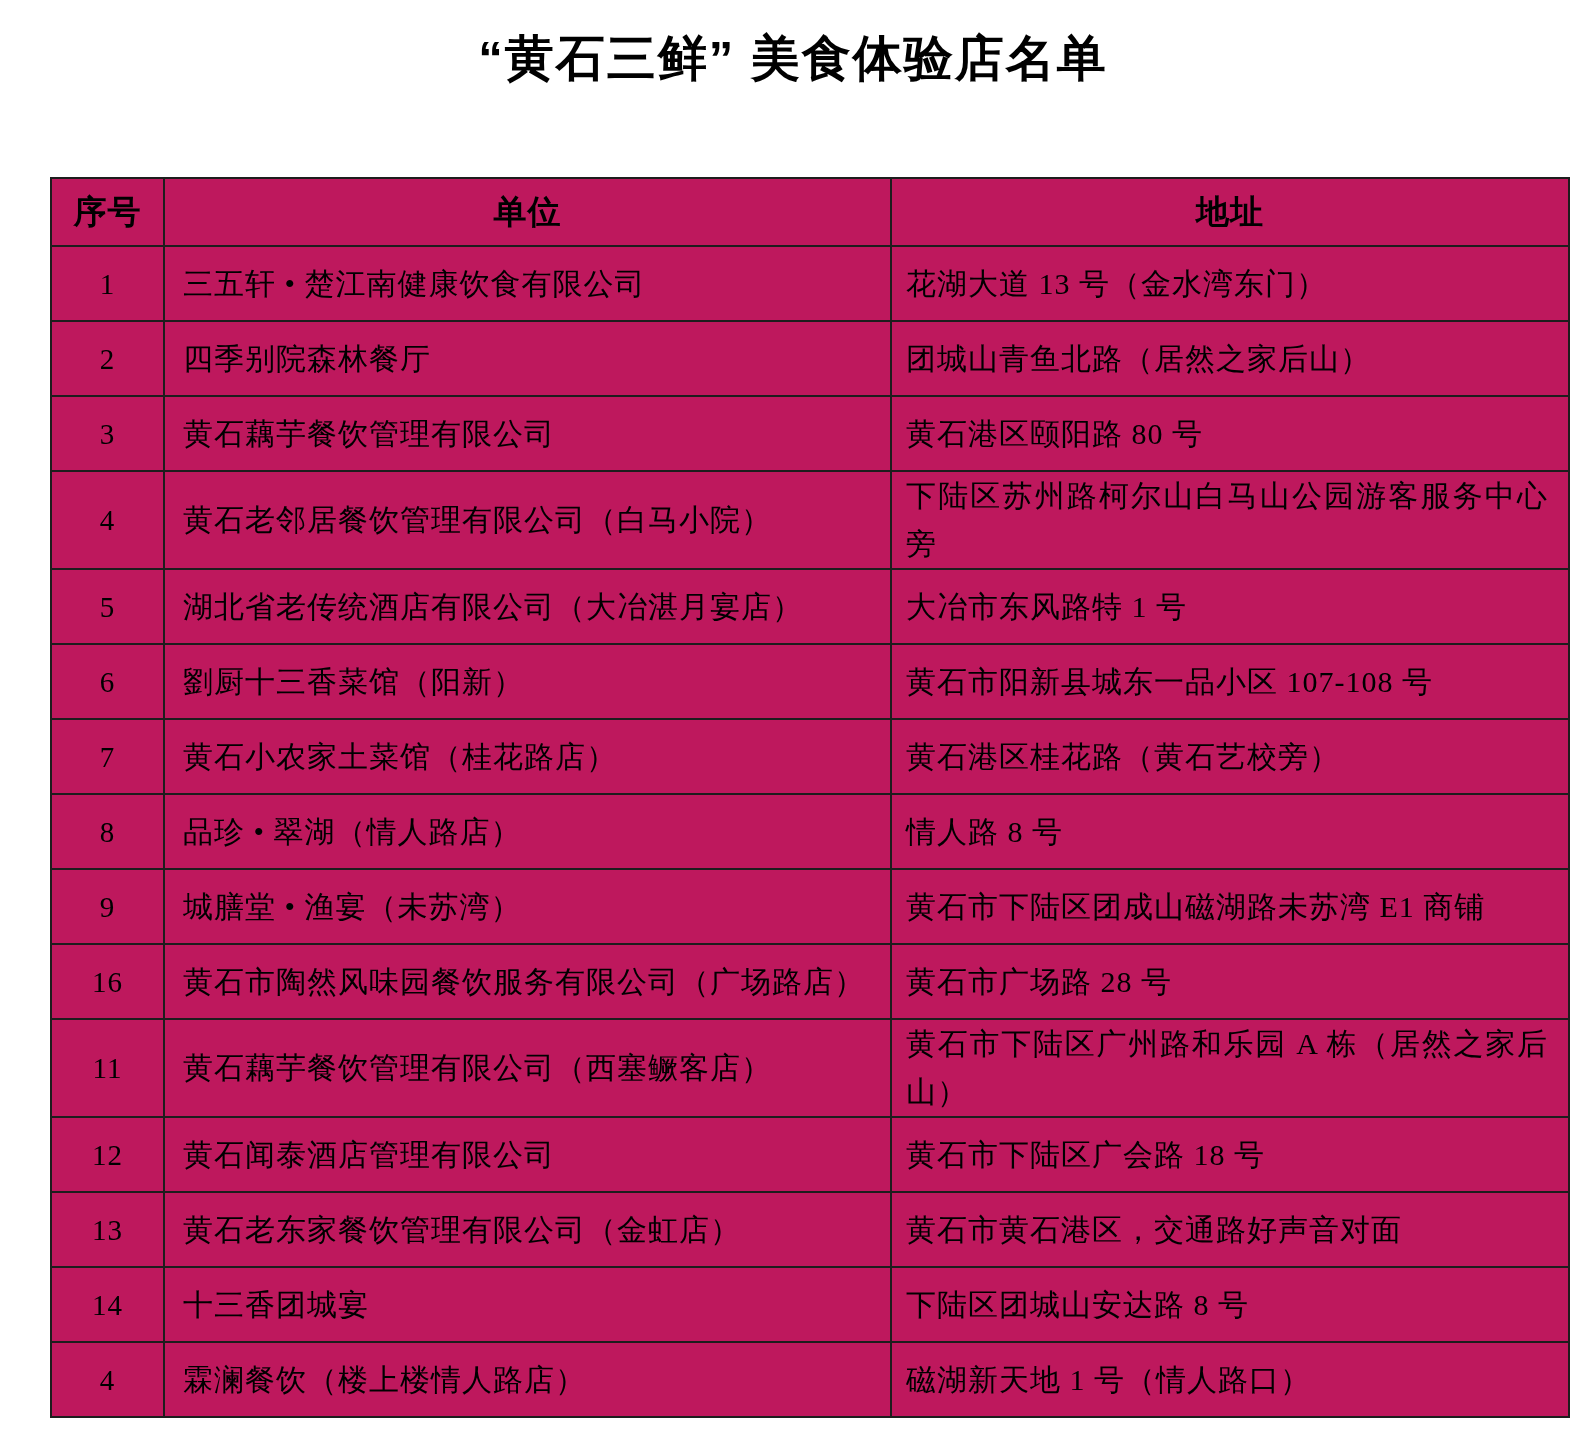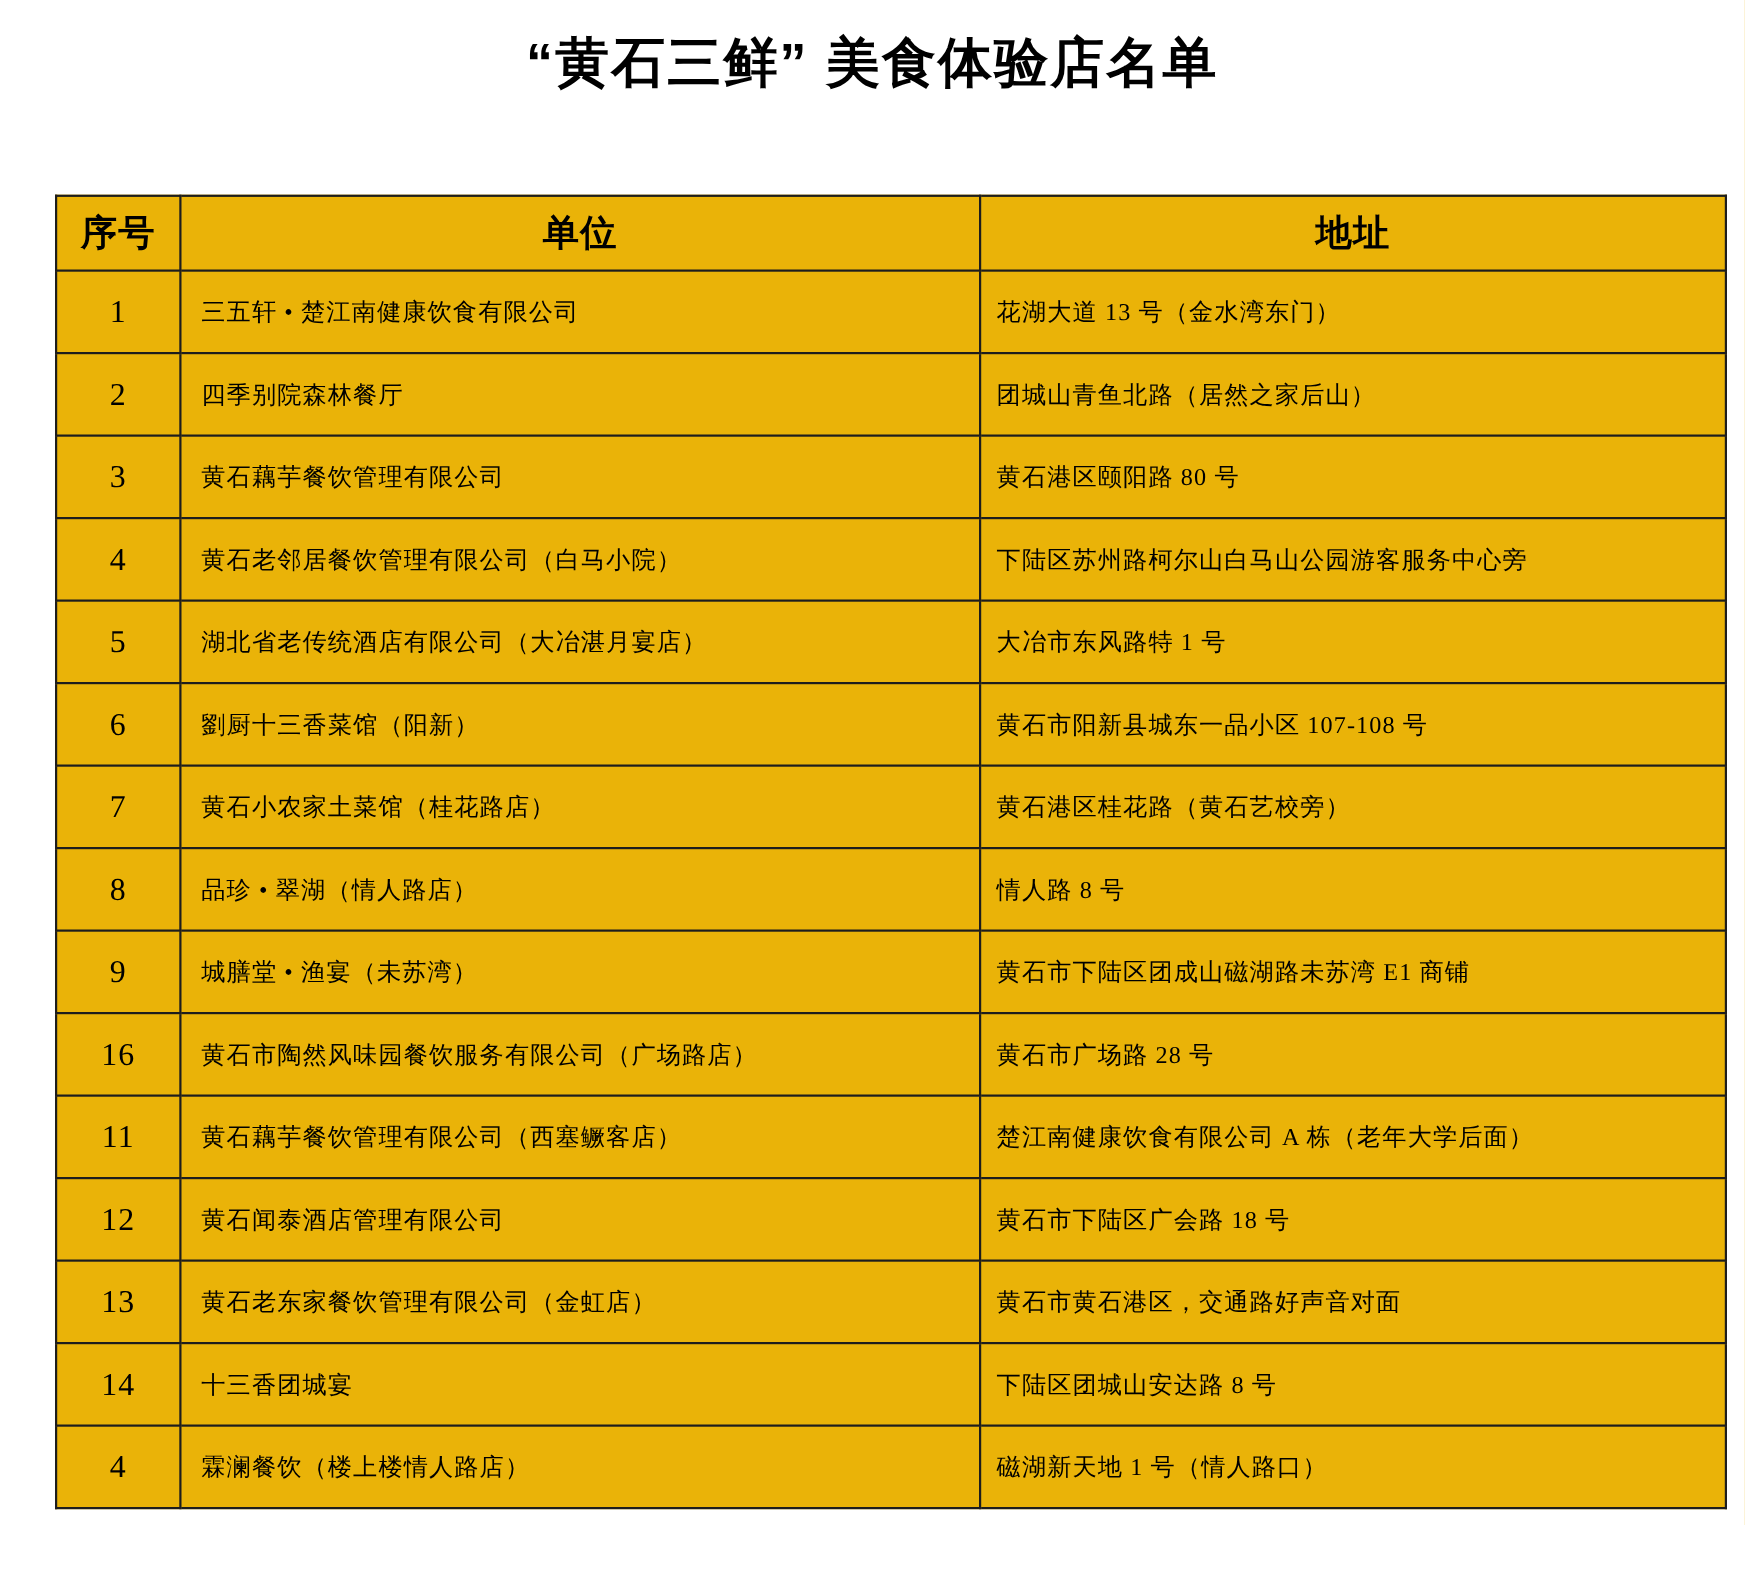--- a/index.html
+++ b/index.html
@@ -22,38 +22,38 @@
     font-size: 49px;
     line-height: 1.25;
     letter-spacing: 2px;
     color: #000000;
   }
   table.store-table {
     border-collapse: collapse;
     table-layout: fixed;
     margin: 88px 0 0 50px;
     width: 1518px;
-    background: #eab308;
+    background: #be185d;
   }
   .store-table th,
   .store-table td {
     border: 2px solid #1d1d1d;
     vertical-align: middle;
     overflow: hidden;
   }
   .store-table thead th {
     font-family: "Liberation Sans", "DejaVu Sans", sans-serif;
     font-weight: 700;
     font-size: 33px;
     height: 64px;
     text-align: center;
     letter-spacing: 1px;
   }
   .store-table td {
-    font-size: 22px;
+    font-size: 30px;
     height: 71px;
     line-height: 48px;
     letter-spacing: 1px;
   }
   td.cell-index {
     text-align: center;
     font-size: 29px;
   }
   td.cell-unit {
     text-align: left;
@@ -145,21 +145,21 @@
 
   <tr>
     <td class="cell-index">16</td>
     <td class="cell-unit">黄石市陶然风味园餐饮服务有限公司（广场路店）</td>
     <td class="cell-addr">黄石市广场路 28 号</td>
   </tr>
 
   <tr>
     <td class="cell-index">11</td>
     <td class="cell-unit">黄石藕芋餐饮管理有限公司（西塞鳜客店）</td>
-    <td class="cell-addr">楚江南健康饮食有限公司 A 栋（老年大学后面）</td>
+    <td class="cell-addr">黄石市下陆区广州路和乐园 A 栋（居然之家后山）</td>
   </tr>
 
   <tr>
     <td class="cell-index">12</td>
     <td class="cell-unit">黄石闻泰酒店管理有限公司</td>
     <td class="cell-addr">黄石市下陆区广会路 18 号</td>
   </tr>
 
   <tr>
     <td class="cell-index">13</td>

